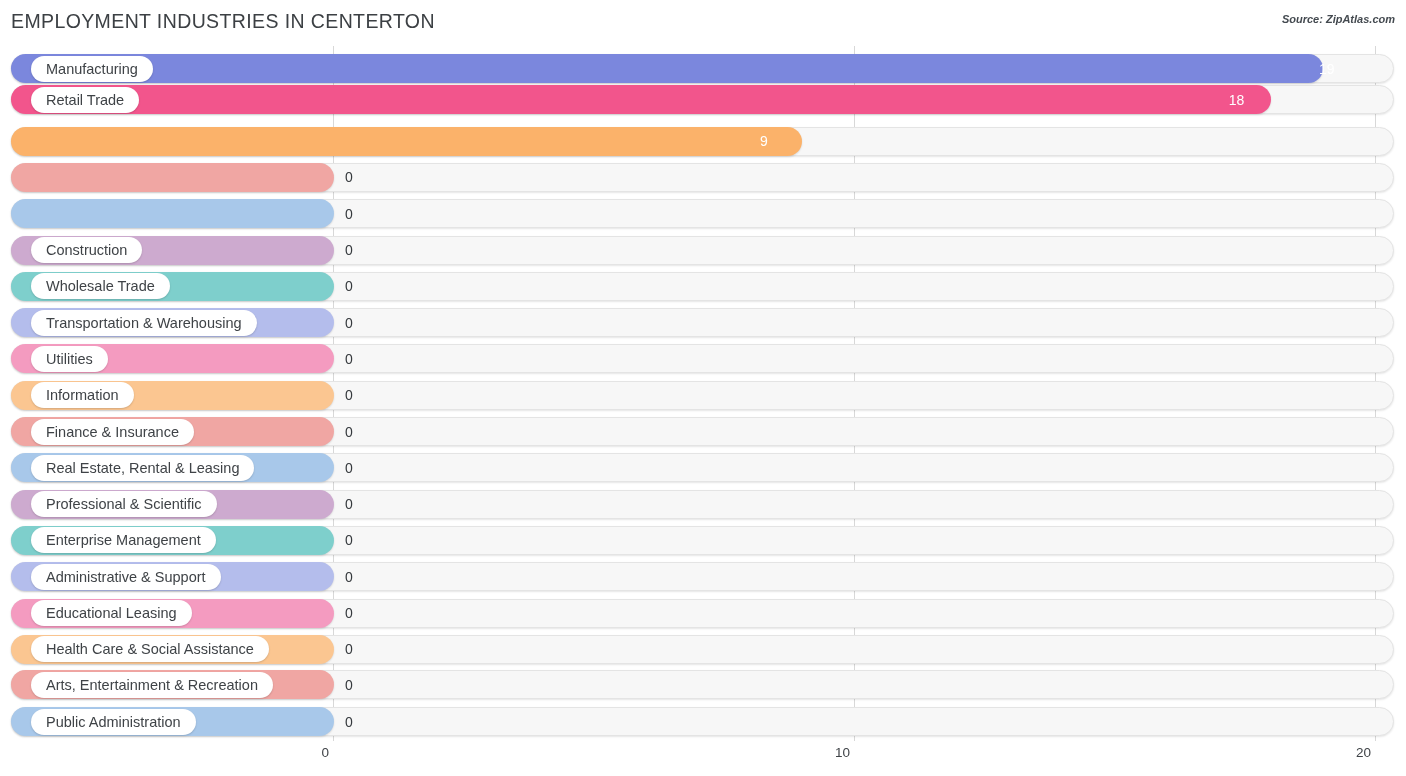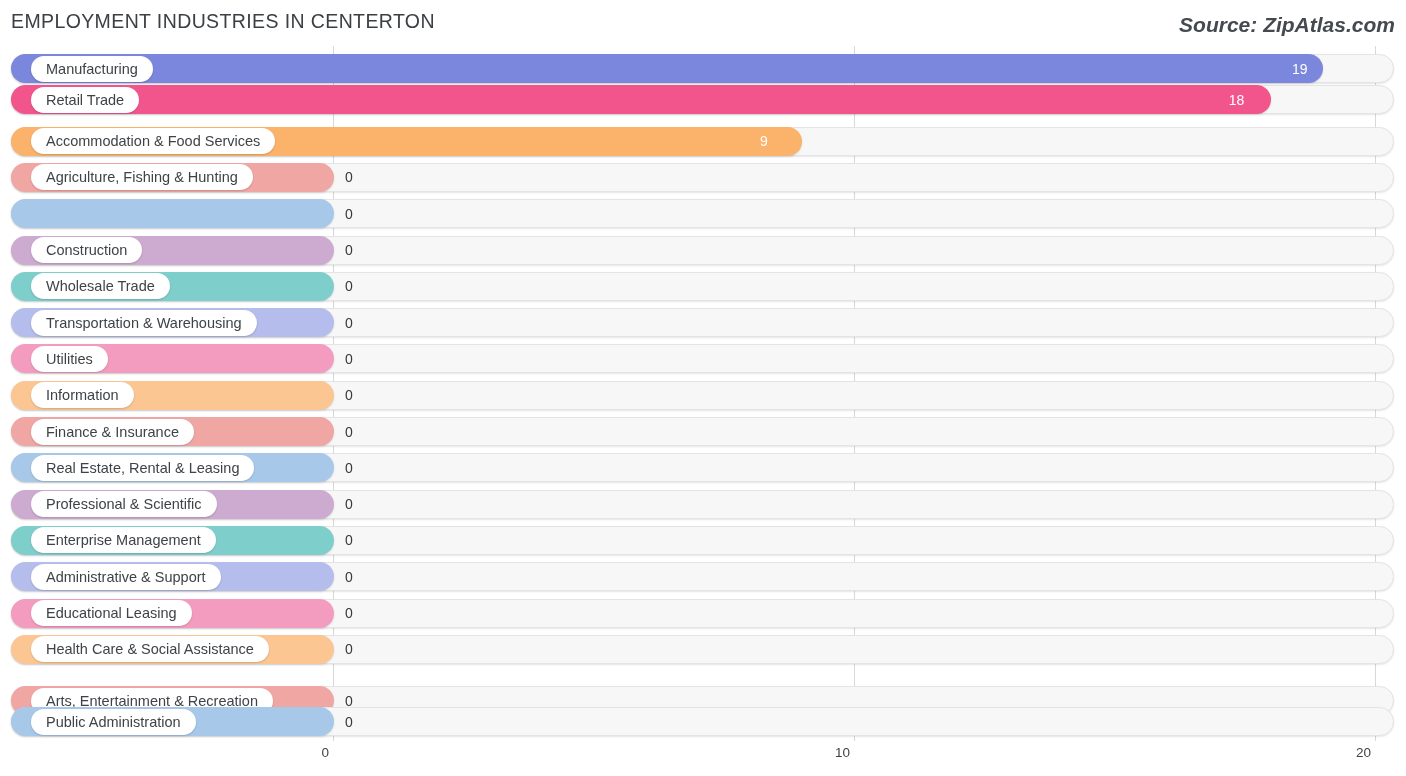--- a/index.html
+++ b/index.html
@@ -33,21 +33,21 @@
     font-size: 19.5px;
     color: #3c4044;
     letter-spacing: 0.02em;
     white-space: nowrap;
     font-weight: 400;
   }
   #source-note {
     position: absolute;
     right: 11px;
     top: 13px;
-    font-size: 21px;
+    font-size: 11px;
     font-style: italic;
     font-weight: bold;
     color: #444a50;
     white-space: nowrap;
   }
 
   
   #plot {
     position: absolute;
     left: 0;
@@ -167,44 +167,38 @@
         <div class="gridline" style="left: 854px;"></div>
         <div class="gridline" style="left: 1375px;"></div>
       </div>
     <div id="rows">
         <div class="row" style="top: 8px;">
           <div class="track"></div>
           <div class="bar" style="width: 1311.9px; background: rgb(123, 135, 221);"></div>
           <div class="label-pill">
             <span>Manufacturing</span>
           </div>
-          <div class="value-in" style="left: 1281px;">19</div>
+          <div class="value-in" style="left: 1308px;">19</div>
         </div>
         <div class="row" style="top: 39px;">
           <div class="track"></div>
           <div class="bar" style="width: 1259.8px; background: rgb(242, 85, 140);"></div>
           <div class="label-pill">
             <span>Retail Trade</span>
           </div>
           <div class="value-in" style="left: 1217.8px;">18</div>
         </div>
         <div class="row" style="top: 80.6px;">
           <div class="track"></div>
           <div class="bar" style="width: 790.9px; background: rgb(251, 178, 106);"></div>
-          <div class="label-pill">
-            <span>Accommodation &amp; Food Services</span>
-          </div>
           <div class="value-in" style="left: 748.9px;">9</div>
         </div>
         <div class="row" style="top: 116.9px;">
           <div class="track"></div>
           <div class="bar" style="width: 323px; background: rgb(240, 166, 163);"></div>
-          <div class="label-pill">
-            <span>Agriculture, Fishing &amp; Hunting</span>
-          </div>
           <div class="value-out" style="left: 334px;">0</div>
         </div>
         <div class="row" style="top: 153.2px;">
           <div class="track"></div>
           <div class="bar" style="width: 323px; background: rgb(168, 200, 234);"></div>
           <div class="value-out" style="left: 334px;">0</div>
         </div>
         <div class="row" style="top: 189.5px;">
           <div class="track"></div>
           <div class="bar" style="width: 323px; background: rgb(205, 170, 207);"></div>
@@ -294,21 +288,21 @@
           <div class="value-out" style="left: 334px;">0</div>
         </div>
         <div class="row" style="top: 588.8px;">
           <div class="track"></div>
           <div class="bar" style="width: 323px; background: rgb(251, 198, 145);"></div>
           <div class="label-pill">
             <span>Health Care &amp; Social Assistance</span>
           </div>
           <div class="value-out" style="left: 334px;">0</div>
         </div>
-        <div class="row" style="top: 624px; margin-top: 16px;">
+        <div class="row" style="top: 624px;">
           <div class="track"></div>
           <div class="bar" style="width: 323px; background: rgb(240, 166, 163);"></div>
           <div class="label-pill">
             <span>Arts, Entertainment &amp; Recreation</span>
           </div>
           <div class="value-out" style="left: 334px;">0</div>
         </div>
         <div class="row" style="top: 661.4px;">
           <div class="track"></div>
           <div class="bar" style="width: 323px; background: rgb(168, 200, 234);"></div>

